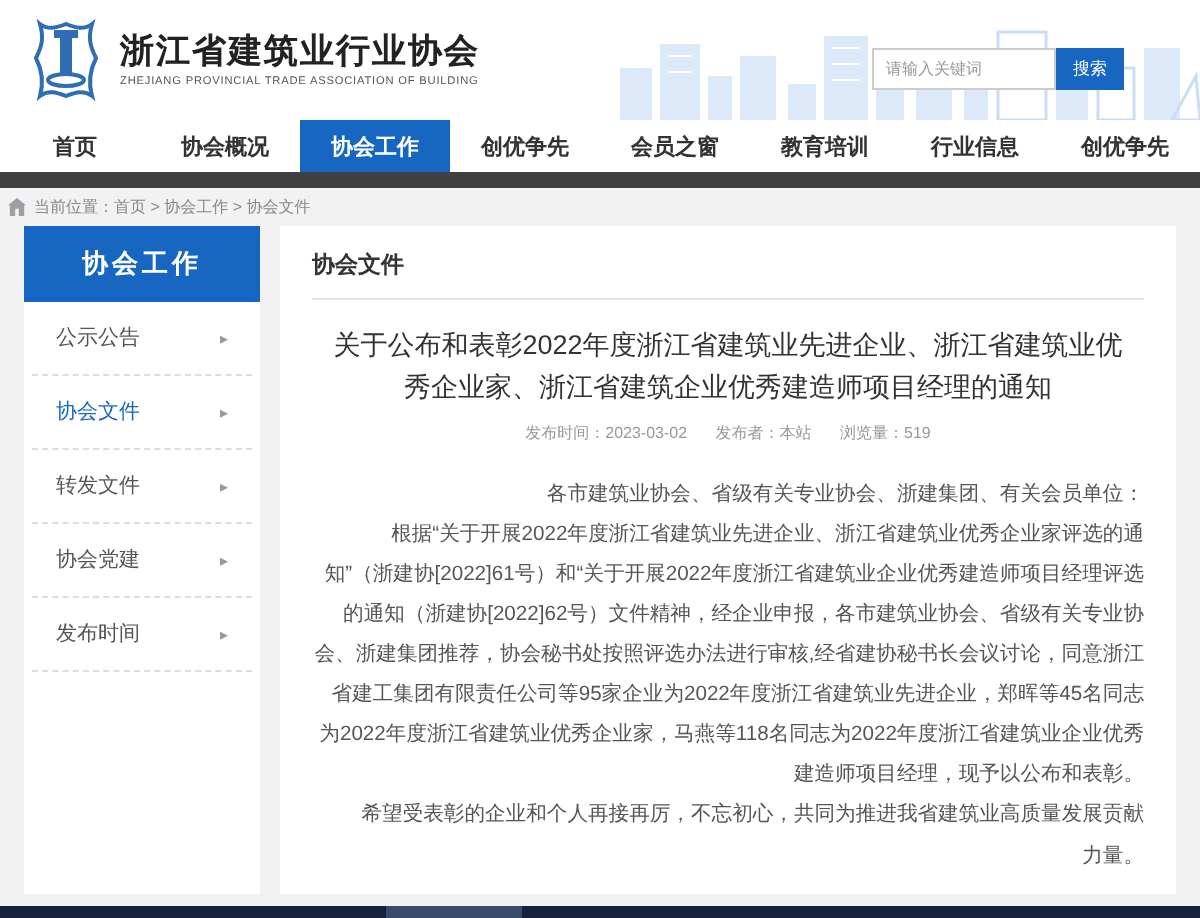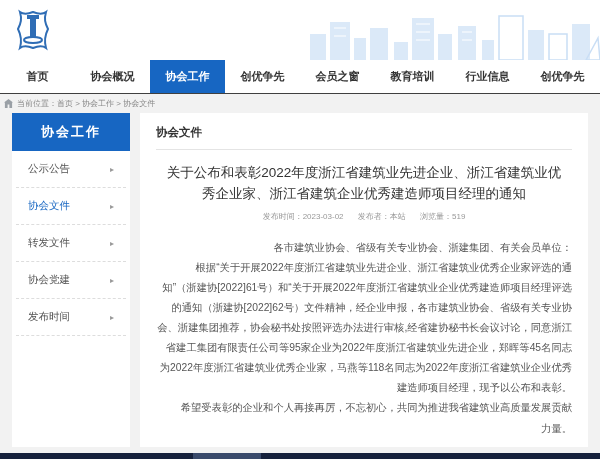--- a/index.html
+++ b/index.html
@@ -31,21 +31,21 @@
     font-family: "Liberation Sans", sans-serif;
   }
   .search-input::placeholder { color: #999; }
   .search-btn {
     width: 34px; border: none; background: #1766c2; color: #fff;
     font-size: 8.5px; cursor: pointer; font-family: "Liberation Sans", sans-serif;
   }
 
   
   .nav-bar {
-    height: 34px; background: #ffffff; border-bottom: 1px solid #404040;
+    height: 34px; background: #ffffff; border-bottom: 8px solid #404040;
     display: flex; position: relative; z-index: 2;
   }
   .nav-item {
     flex: 1; display: flex; align-items: center; justify-content: center;
     font-size: 11px; font-weight: bold; color: #333; cursor: pointer;
   }
   .nav-item.active { background: #1766c2; color: #fff; }
 
   
   .breadcrumb {
@@ -131,22 +131,30 @@
     </g>
   </svg>
 
   <div class="logo-wrap">
     <svg class="logo-emblem" viewBox="0 0 38 42">
       <path d="M6 3 C10 6, 14 5, 19 3 C24 5, 28 6, 32 3 C30 10, 31 14, 34 20 C31 26, 30 32, 32 39 C28 36, 24 37, 19 39 C14 37, 10 36, 6 39 C8 32, 7 26, 4 20 C7 14, 8 10, 6 3 Z" fill="#ffffff" stroke="#2f6db5" stroke-width="2"></path>
       <rect x="16" y="8" width="6" height="20" fill="#2f6db5"></rect>
       <rect x="13" y="6" width="12" height="4" fill="#2f6db5"></rect>
       <ellipse cx="19" cy="31" rx="9" ry="3" fill="none" stroke="#2f6db5" stroke-width="2"></ellipse>
     </svg>
-  </div>
-
+    <div>
+      <div class="logo-text-cn">浙江省建筑业行业协会</div>
+      <div class="logo-text-en">ZHEJIANG PROVINCIAL TRADE ASSOCIATION OF BUILDING</div>
+    </div>
+  </div>
+
+  <div class="search-box">
+    <input class="search-input" type="text" placeholder="请输入关键词" style="">
+    <button class="search-btn">搜索</button>
+  </div>
 </div>
 
 <div class="nav-bar">
   <div class="nav-item">首页</div>
   <div class="nav-item">协会概况</div>
   <div class="nav-item active">协会工作</div>
   <div class="nav-item">创优争先</div>
   <div class="nav-item">会员之窗</div>
   <div class="nav-item">教育培训</div>
   <div class="nav-item">行业信息</div>

